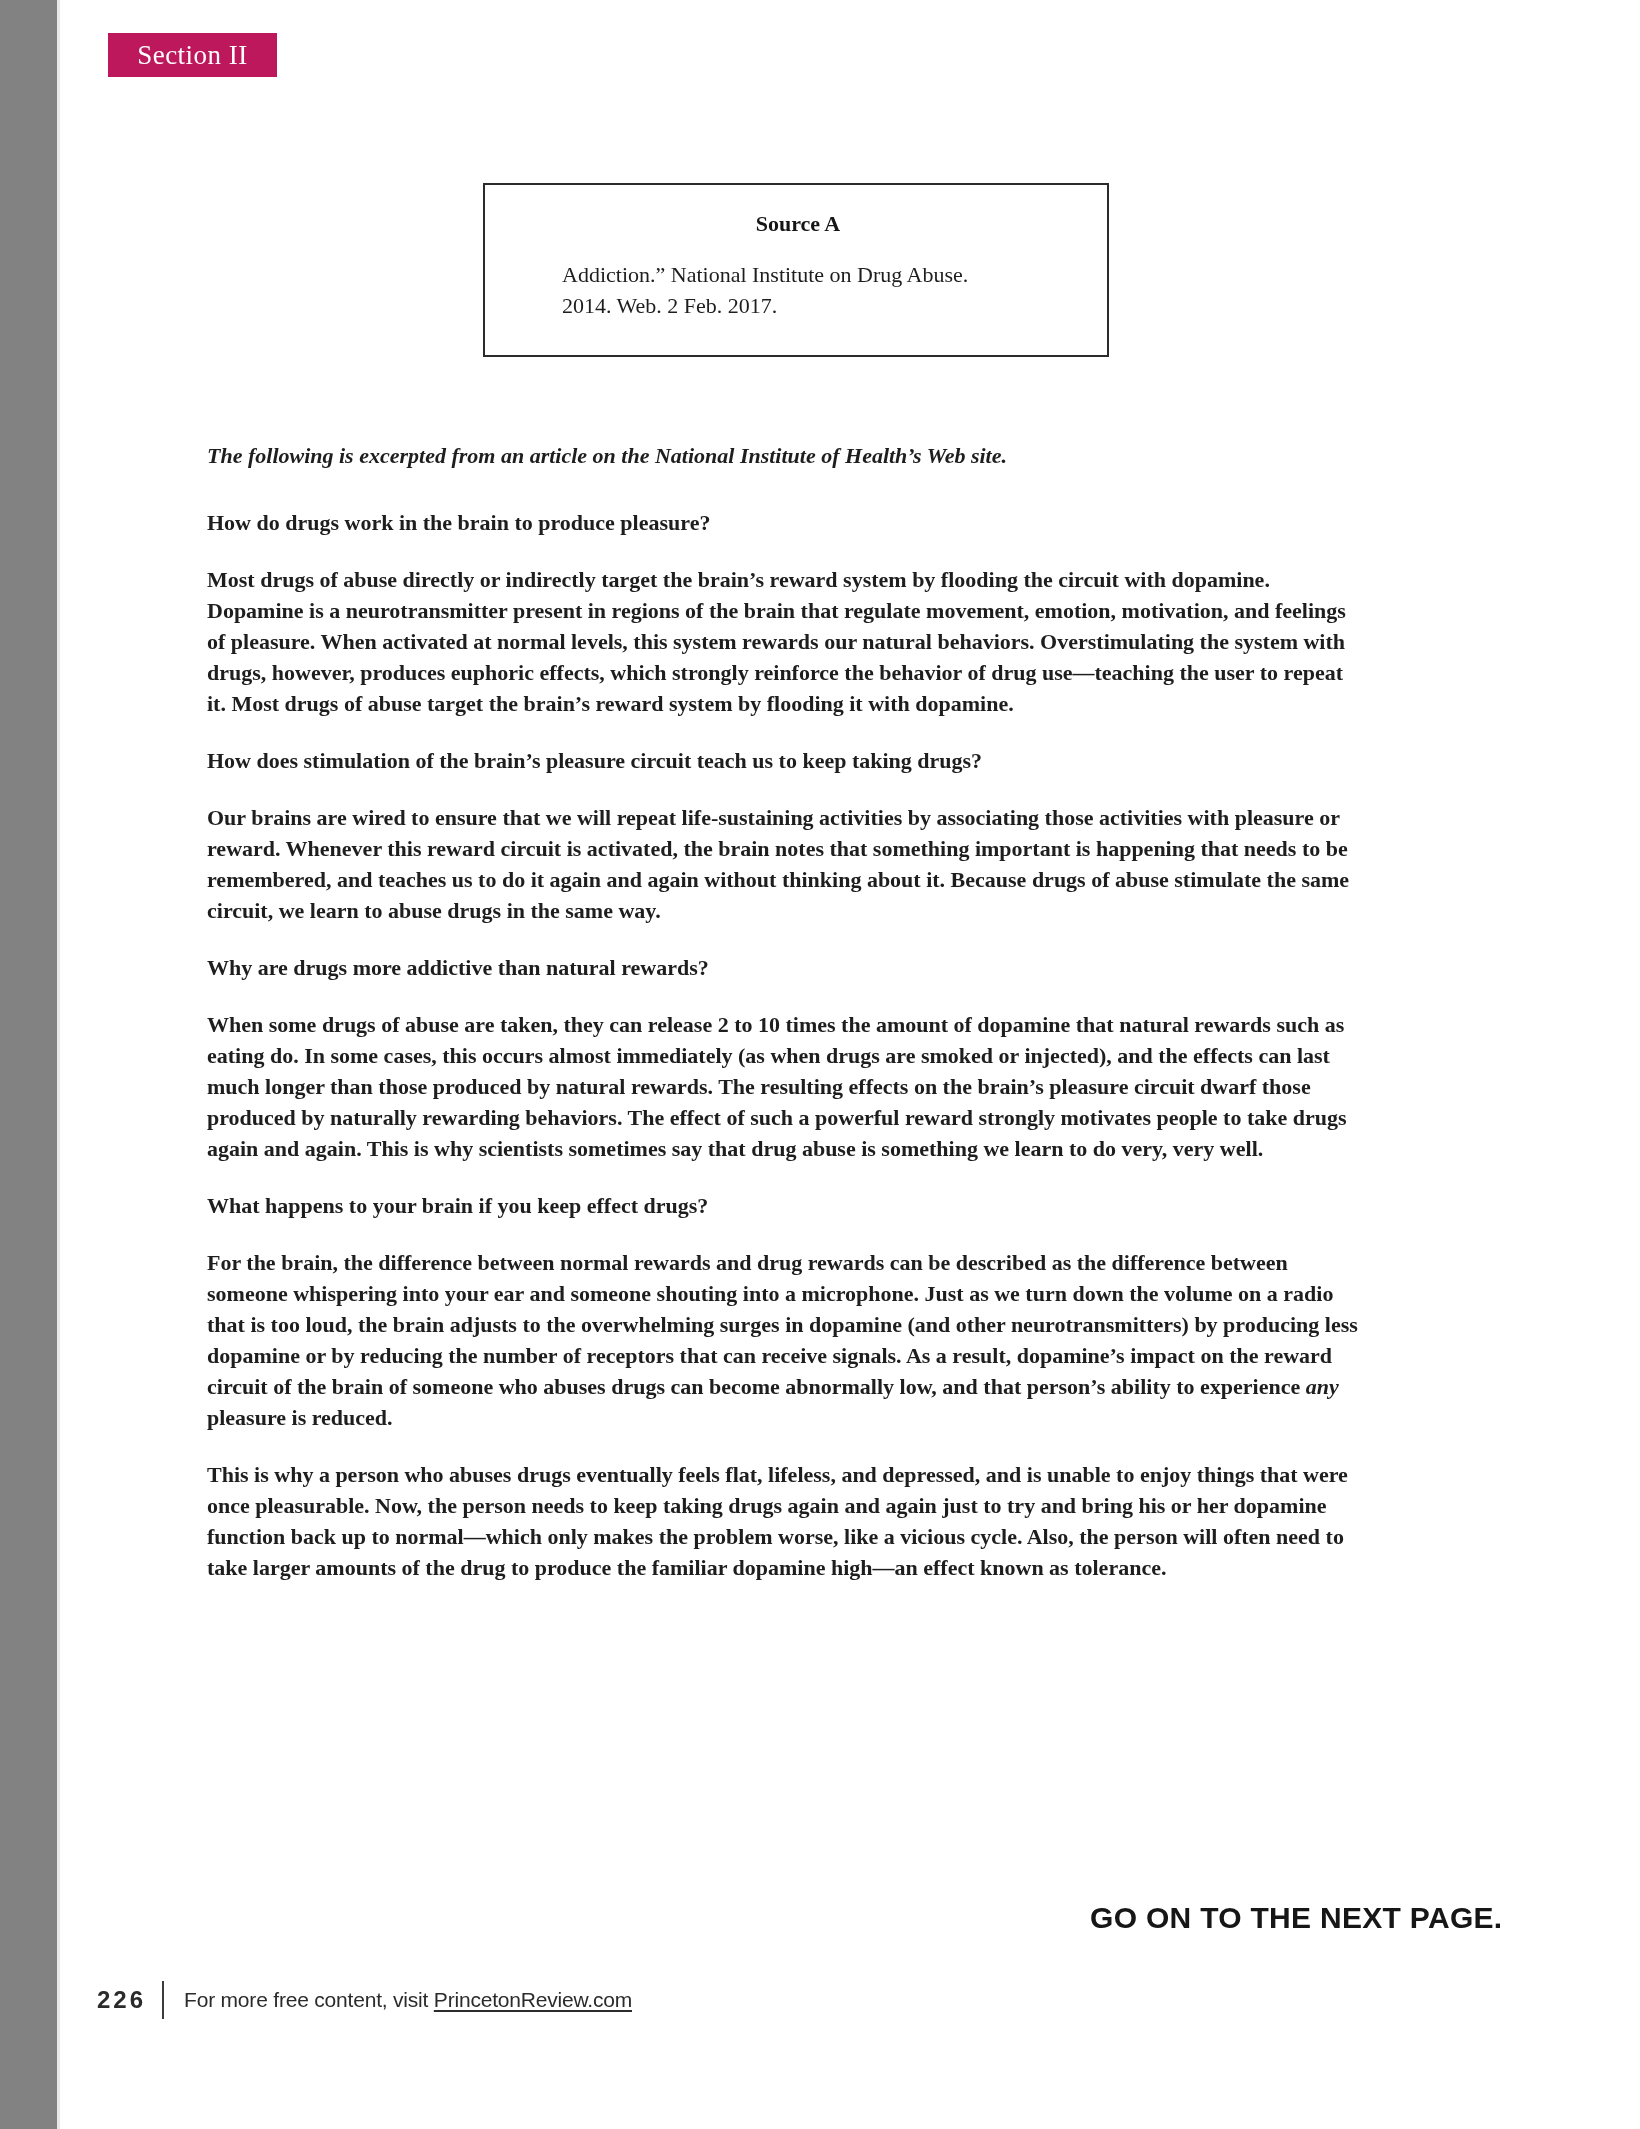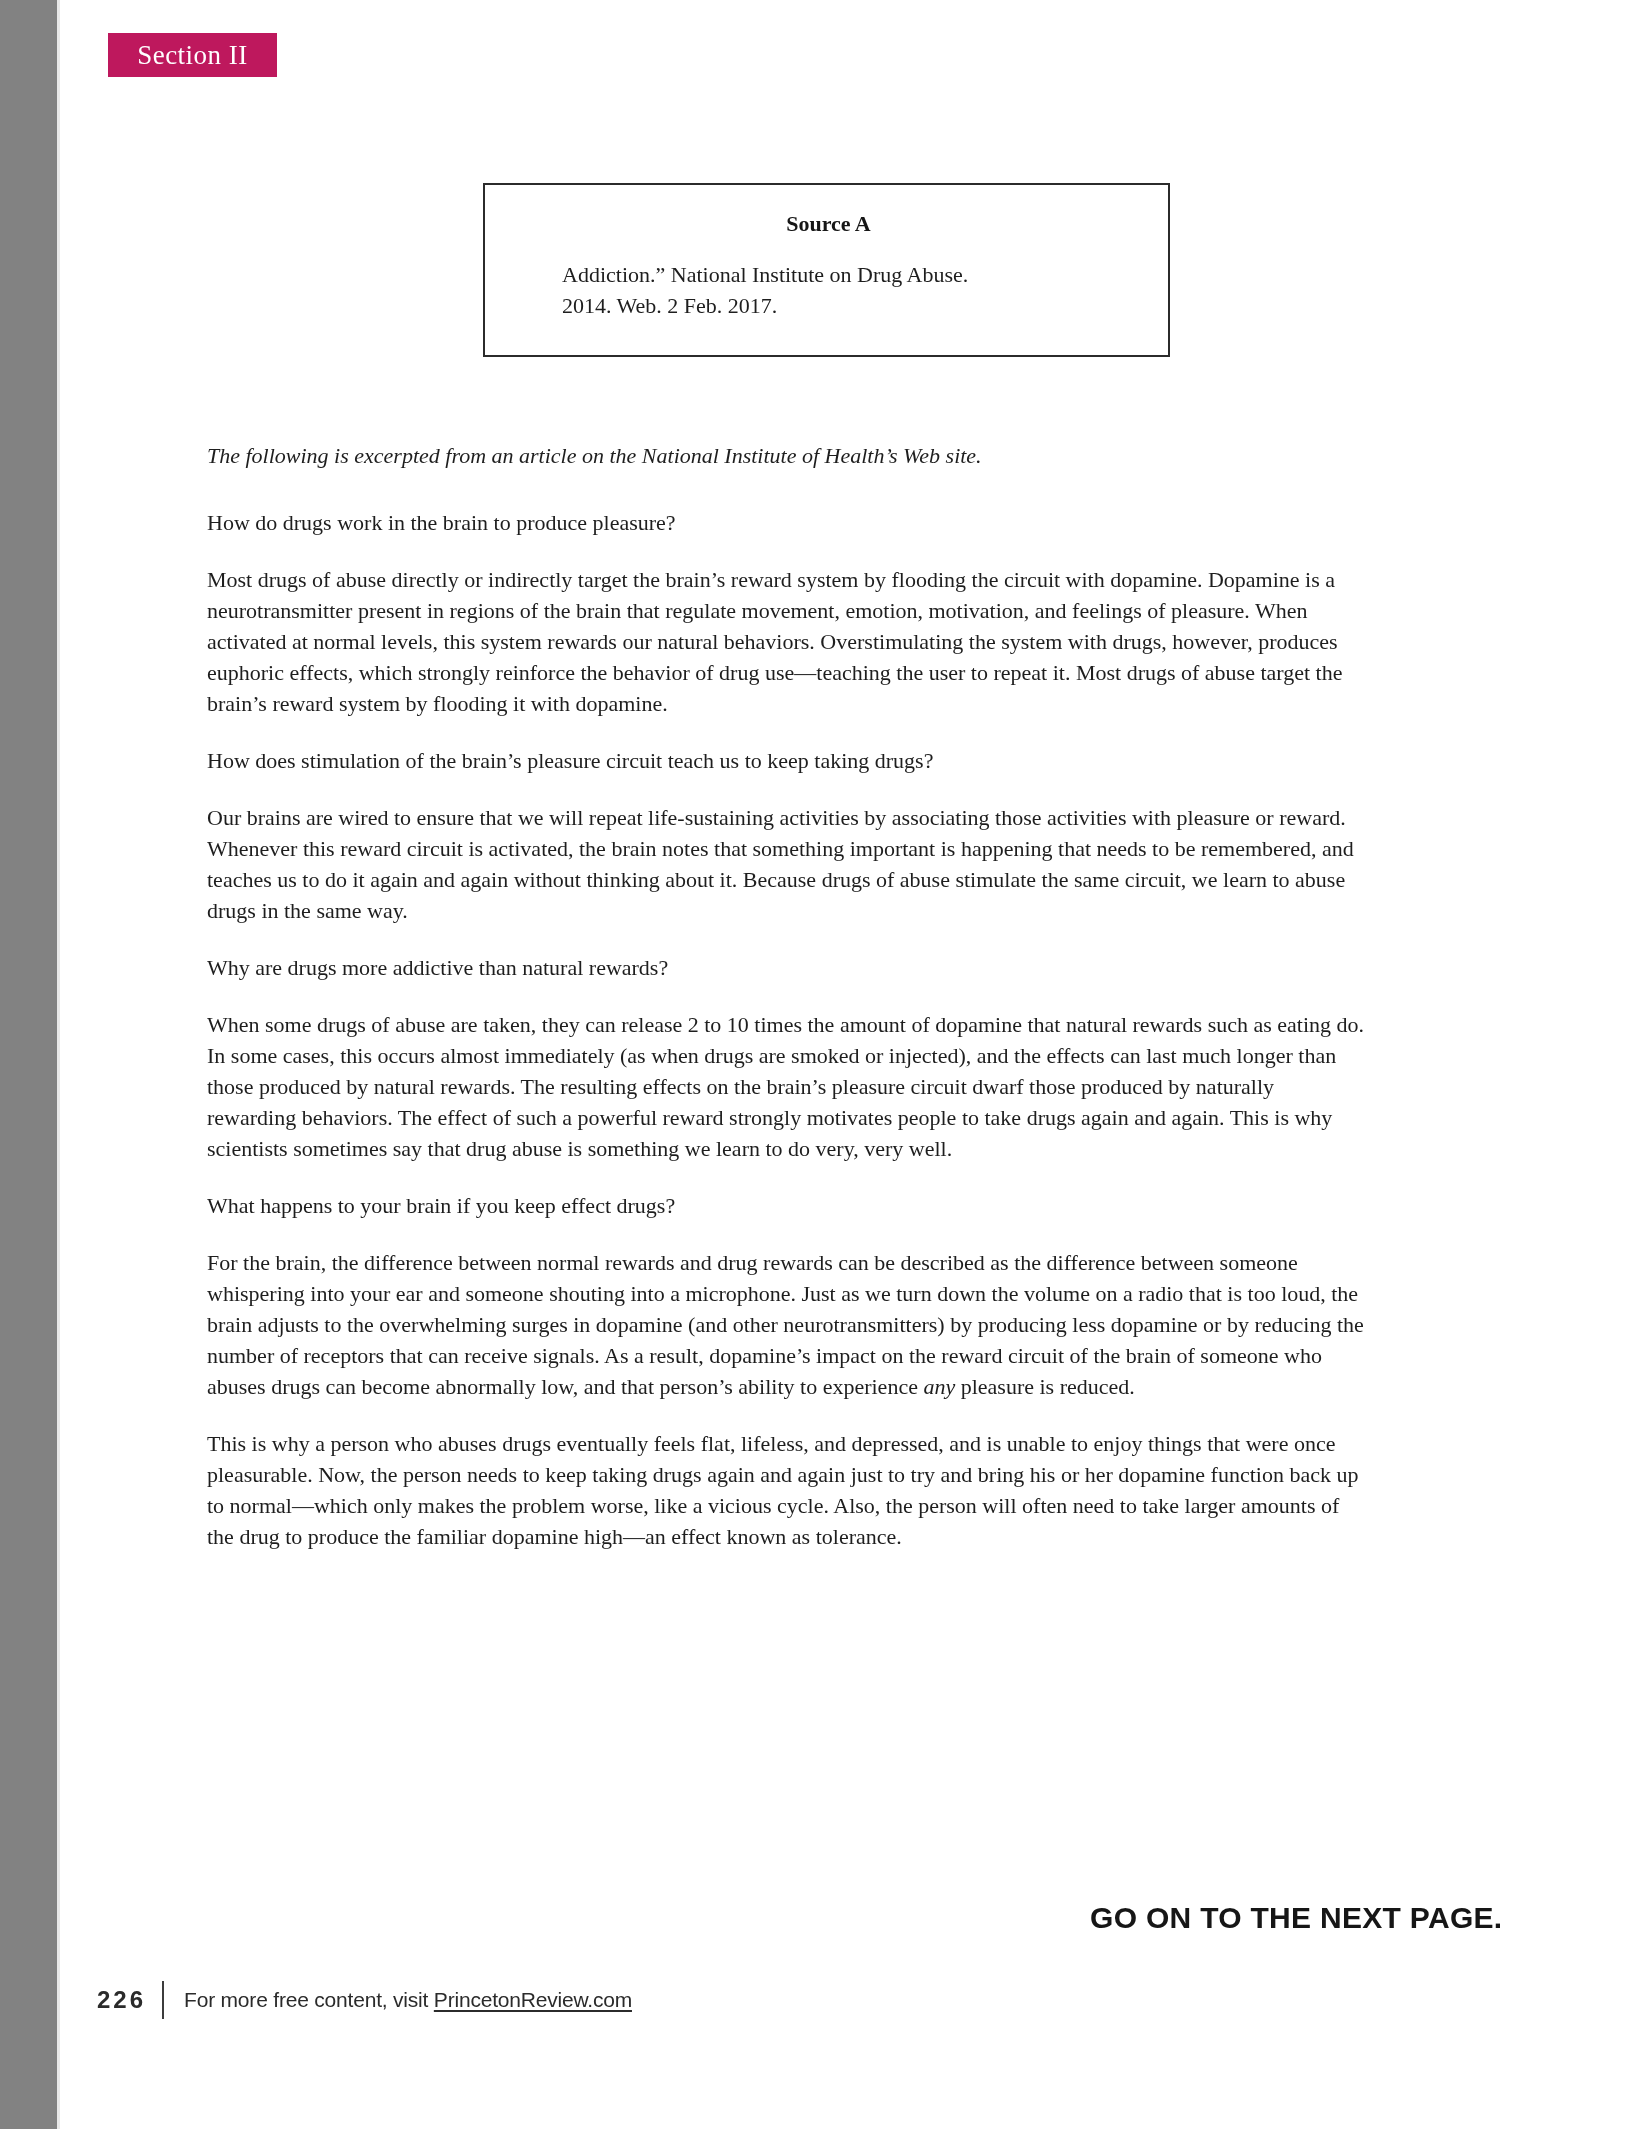--- a/index.html
+++ b/index.html
@@ -31,21 +31,21 @@
     color: #ffffff;
     font-size: 27px;
     display: flex;
     align-items: center;
     justify-content: center;
     letter-spacing: 0.5px;
   }
   .source-box {
     position: absolute;
     left: 483px; top: 183px;
-    width: 687px;
+    width: 626px;
     box-sizing: border-box;
     border: 2px solid #2b2b2b;
     padding: 26px 26px 34px 30px;
     background: #ffffff;
   }
   .source-title {
     text-align: center;
     font-weight: bold;
     font-size: 22px;
     line-height: 26px;
@@ -63,20 +63,21 @@
   .passage {
     position: absolute;
     left: 207px; top: 440px;
     width: 1160px;
     font-size: 22px;
     line-height: 31px;
     color: #1e1e1e;
   }
   .passage p {
     margin: 0 0 26px 0;
+    font-weight: bold;
   }
   .passage .intro {
     font-style: italic;
     margin-bottom: 36px;
   }
   .passage em { font-style: italic; }
   .go-on {
     position: absolute;
     left: 1090px; top: 1901px;
     font-family: "Liberation Sans", sans-serif;

